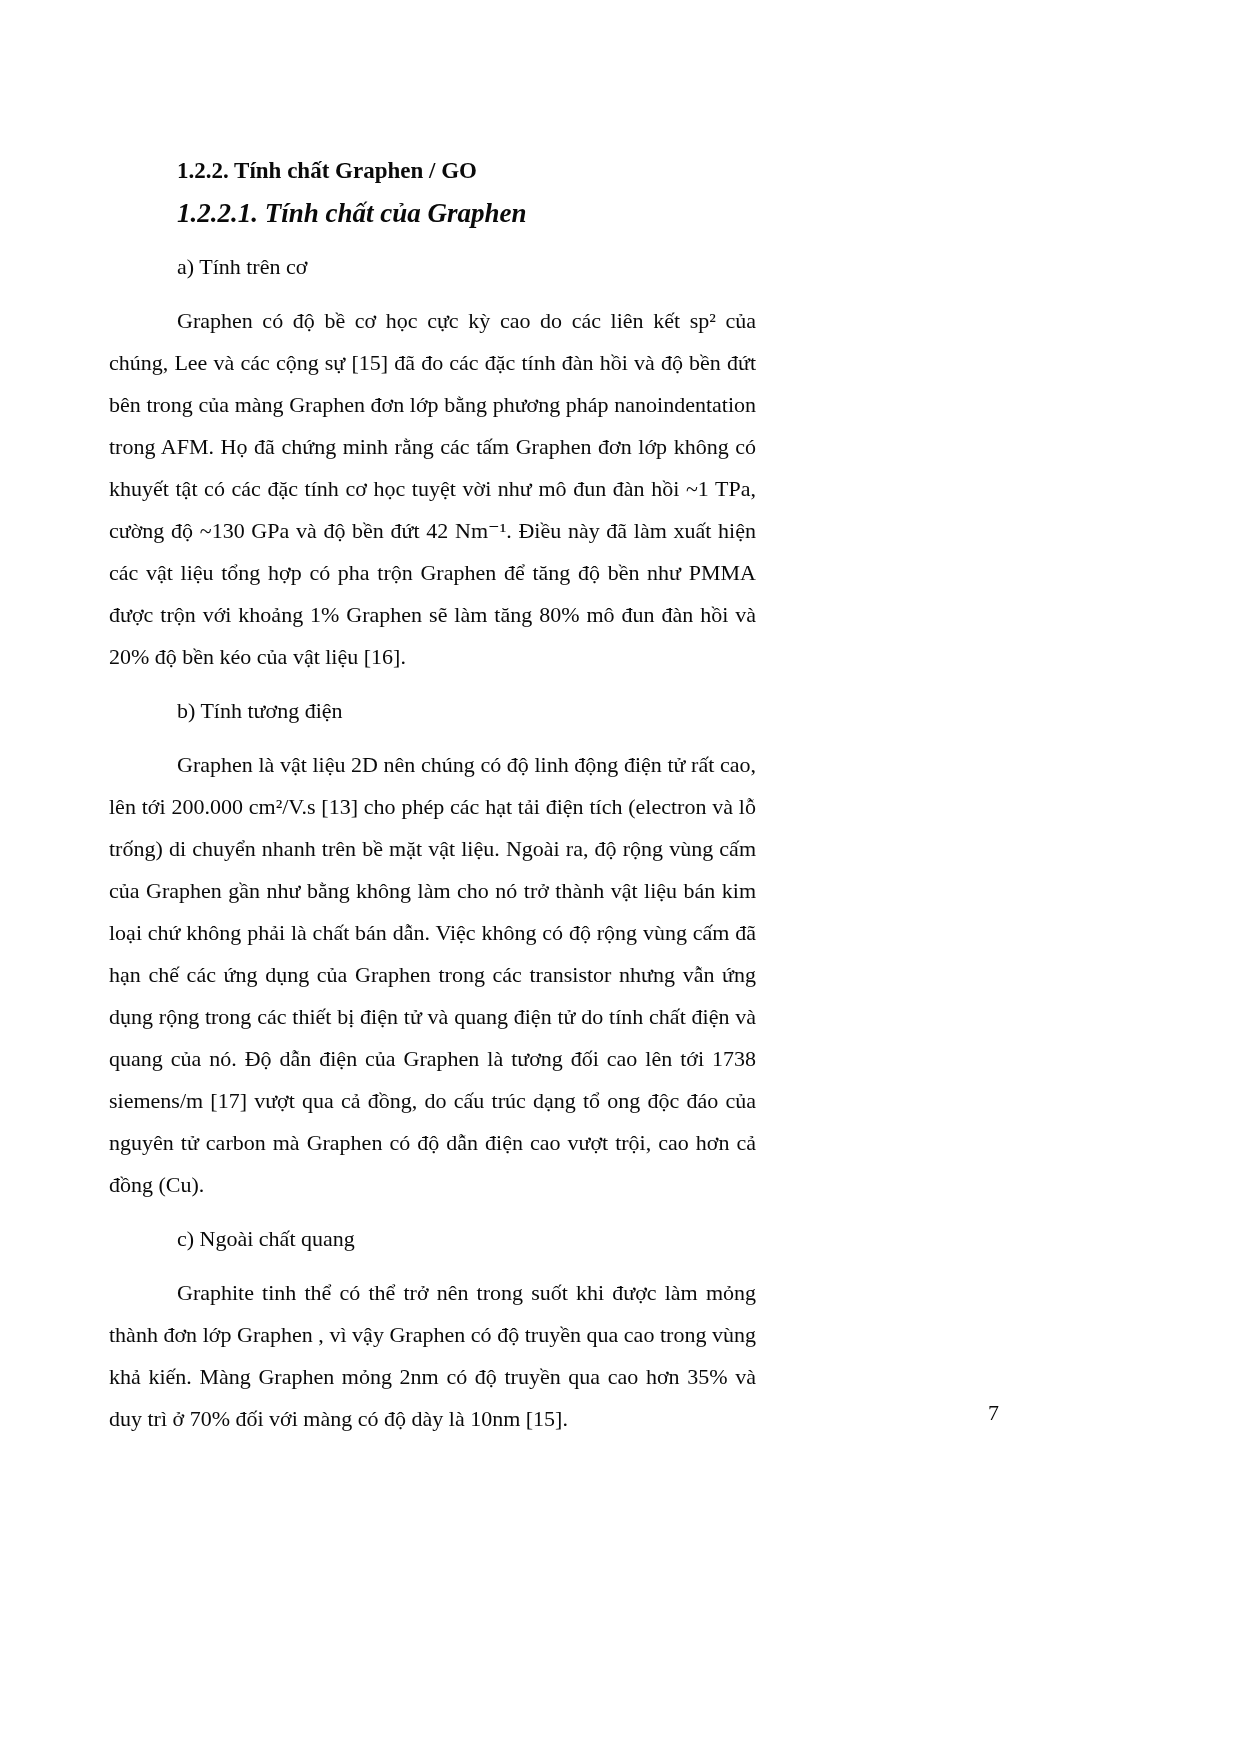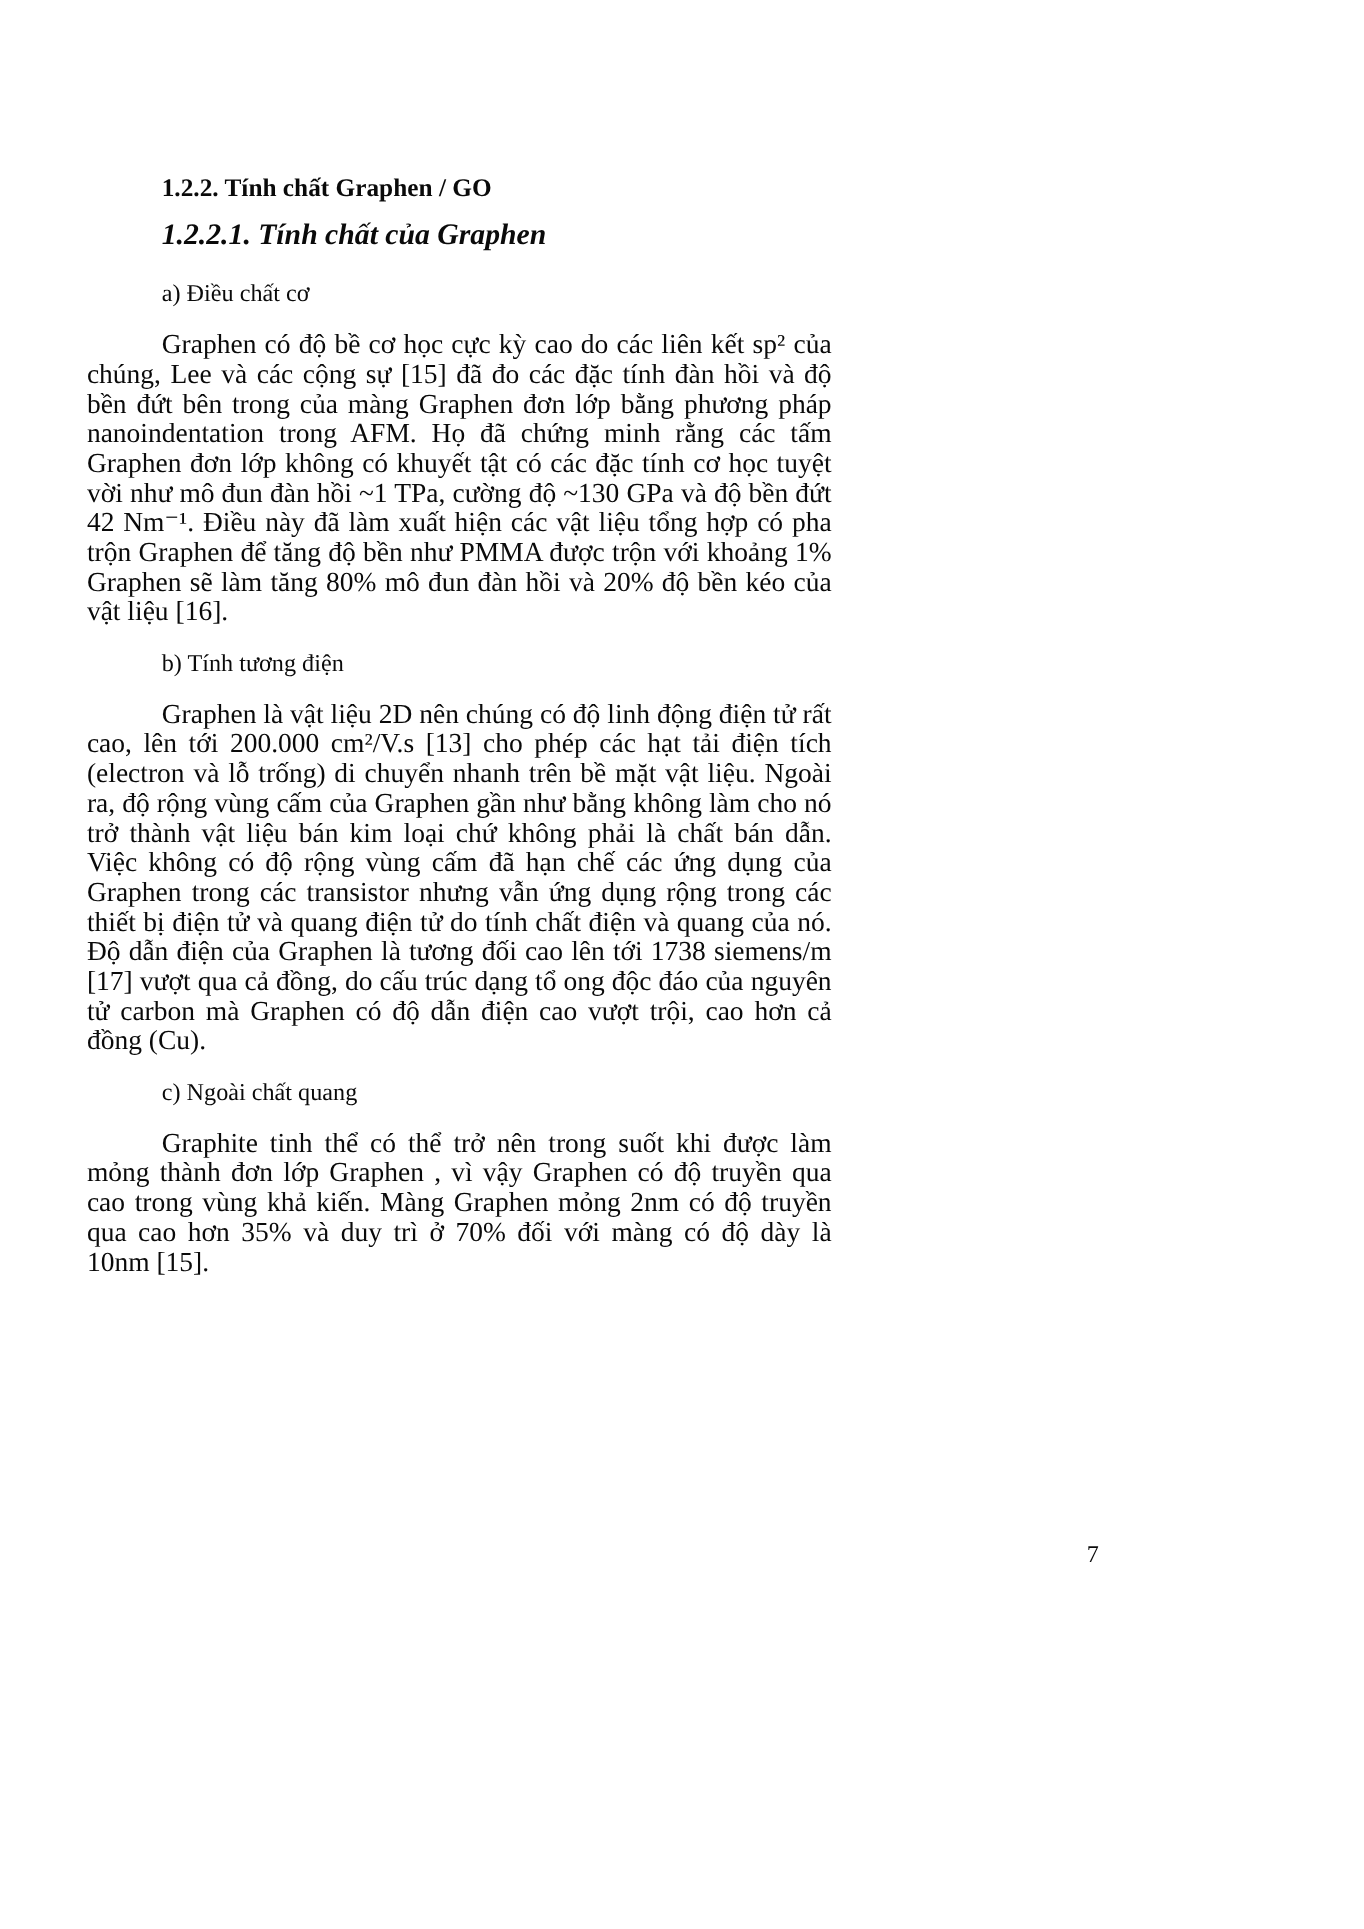--- a/index.html
+++ b/index.html
@@ -14,21 +14,21 @@
     font-family: "Liberation Serif", "DejaVu Serif", serif;
     color: #0a0a0a;
   }
   .page {
     position: absolute;
     top: 0;
     left: 0;
     width: 984px;
     height: 1754px;
     box-sizing: border-box;
-    padding: 150px 228px 0 79px;
+    padding: 150px 228px 0 109px;
     background: #ffffff;
     overflow: hidden;
   }
   .h-bold {
     font-size: 23px;
     line-height: 42px;
     font-weight: bold;
     margin: 0;
     text-indent: 68px;
     white-space: nowrap;
@@ -42,43 +42,43 @@
     text-indent: 68px;
     white-space: nowrap;
   }
   .subhead {
     font-size: 22px;
     line-height: 42px;
     margin: 0 0 12px 0;
     text-indent: 68px;
   }
   .para {
-    font-size: 25px;
-    line-height: 27px;
+    font-size: 22px;
+    line-height: 42px;
     margin: 0 0 12px 0;
     text-indent: 68px;
     text-align: justify;
     text-justify: inter-word;
   }
   .page-number {
     position: absolute;
     top: 1398px;
     left: 988px;
     font-size: 22px;
     line-height: 30px;
   }
 </style>
 </head>
 <body>
 
 <div class="page">
   <p class="h-bold">1.2.2. Tính chất Graphen / GO</p>
   <p class="h-bold-italic">1.2.2.1. Tính chất của Graphen</p>
 
-  <p class="subhead">a) Điều chất cơ</p>
+  <p class="subhead">a) Tính trên cơ</p>
   <p class="para">Graphen  có độ bề cơ học cực kỳ cao do các liên kết sp² của chúng, Lee và các cộng sự [15] đã đo các đặc tính đàn hồi và độ bền đứt bên trong của màng Graphen  đơn lớp bằng phương pháp nanoindentation trong AFM. Họ đã chứng minh rằng các tấm Graphen  đơn lớp không có khuyết tật có các đặc tính cơ học tuyệt vời như mô đun đàn hồi ~1 TPa, cường độ ~130 GPa và độ bền đứt 42 Nm⁻¹. Điều này đã làm xuất hiện các vật liệu tổng hợp có pha trộn Graphen  để tăng độ bền như PMMA được trộn với khoảng 1% Graphen  sẽ làm tăng 80% mô đun đàn hồi và 20% độ bền kéo của vật liệu [16].</p>
 
   <p class="subhead">b) Tính tương điện</p>
   <p class="para">Graphen  là vật liệu 2D nên chúng có độ linh động điện tử rất cao, lên tới 200.000 cm²/V.s [13] cho phép các hạt tải điện tích (electron và lỗ trống) di chuyển nhanh trên bề mặt vật liệu. Ngoài ra, độ rộng vùng cấm của Graphen  gần như bằng không làm cho nó trở thành vật liệu bán kim loại chứ không phải là chất bán dẫn. Việc không có độ rộng vùng cấm đã hạn chế các ứng dụng của Graphen  trong các transistor nhưng vẫn ứng dụng rộng trong các thiết bị điện tử và quang điện tử do tính chất điện và quang của nó. Độ dẫn điện của Graphen  là tương đối cao lên tới 1738 siemens/m [17] vượt qua cả đồng, do cấu trúc dạng tổ ong độc đáo của nguyên tử carbon mà Graphen  có độ dẫn điện cao vượt trội, cao hơn cả đồng (Cu).</p>
 
   <p class="subhead">c) Ngoài chất quang</p>
   <p class="para">Graphite tinh thể có thể trở nên trong suốt khi được làm mỏng thành đơn lớp Graphen , vì vậy Graphen  có độ truyền qua cao trong vùng khả kiến. Màng Graphen mỏng 2nm có độ truyền qua cao hơn 35% và duy trì ở 70% đối với màng có độ dày là 10nm [15].</p>
 </div>
 
 <div class="page-number">7</div>

